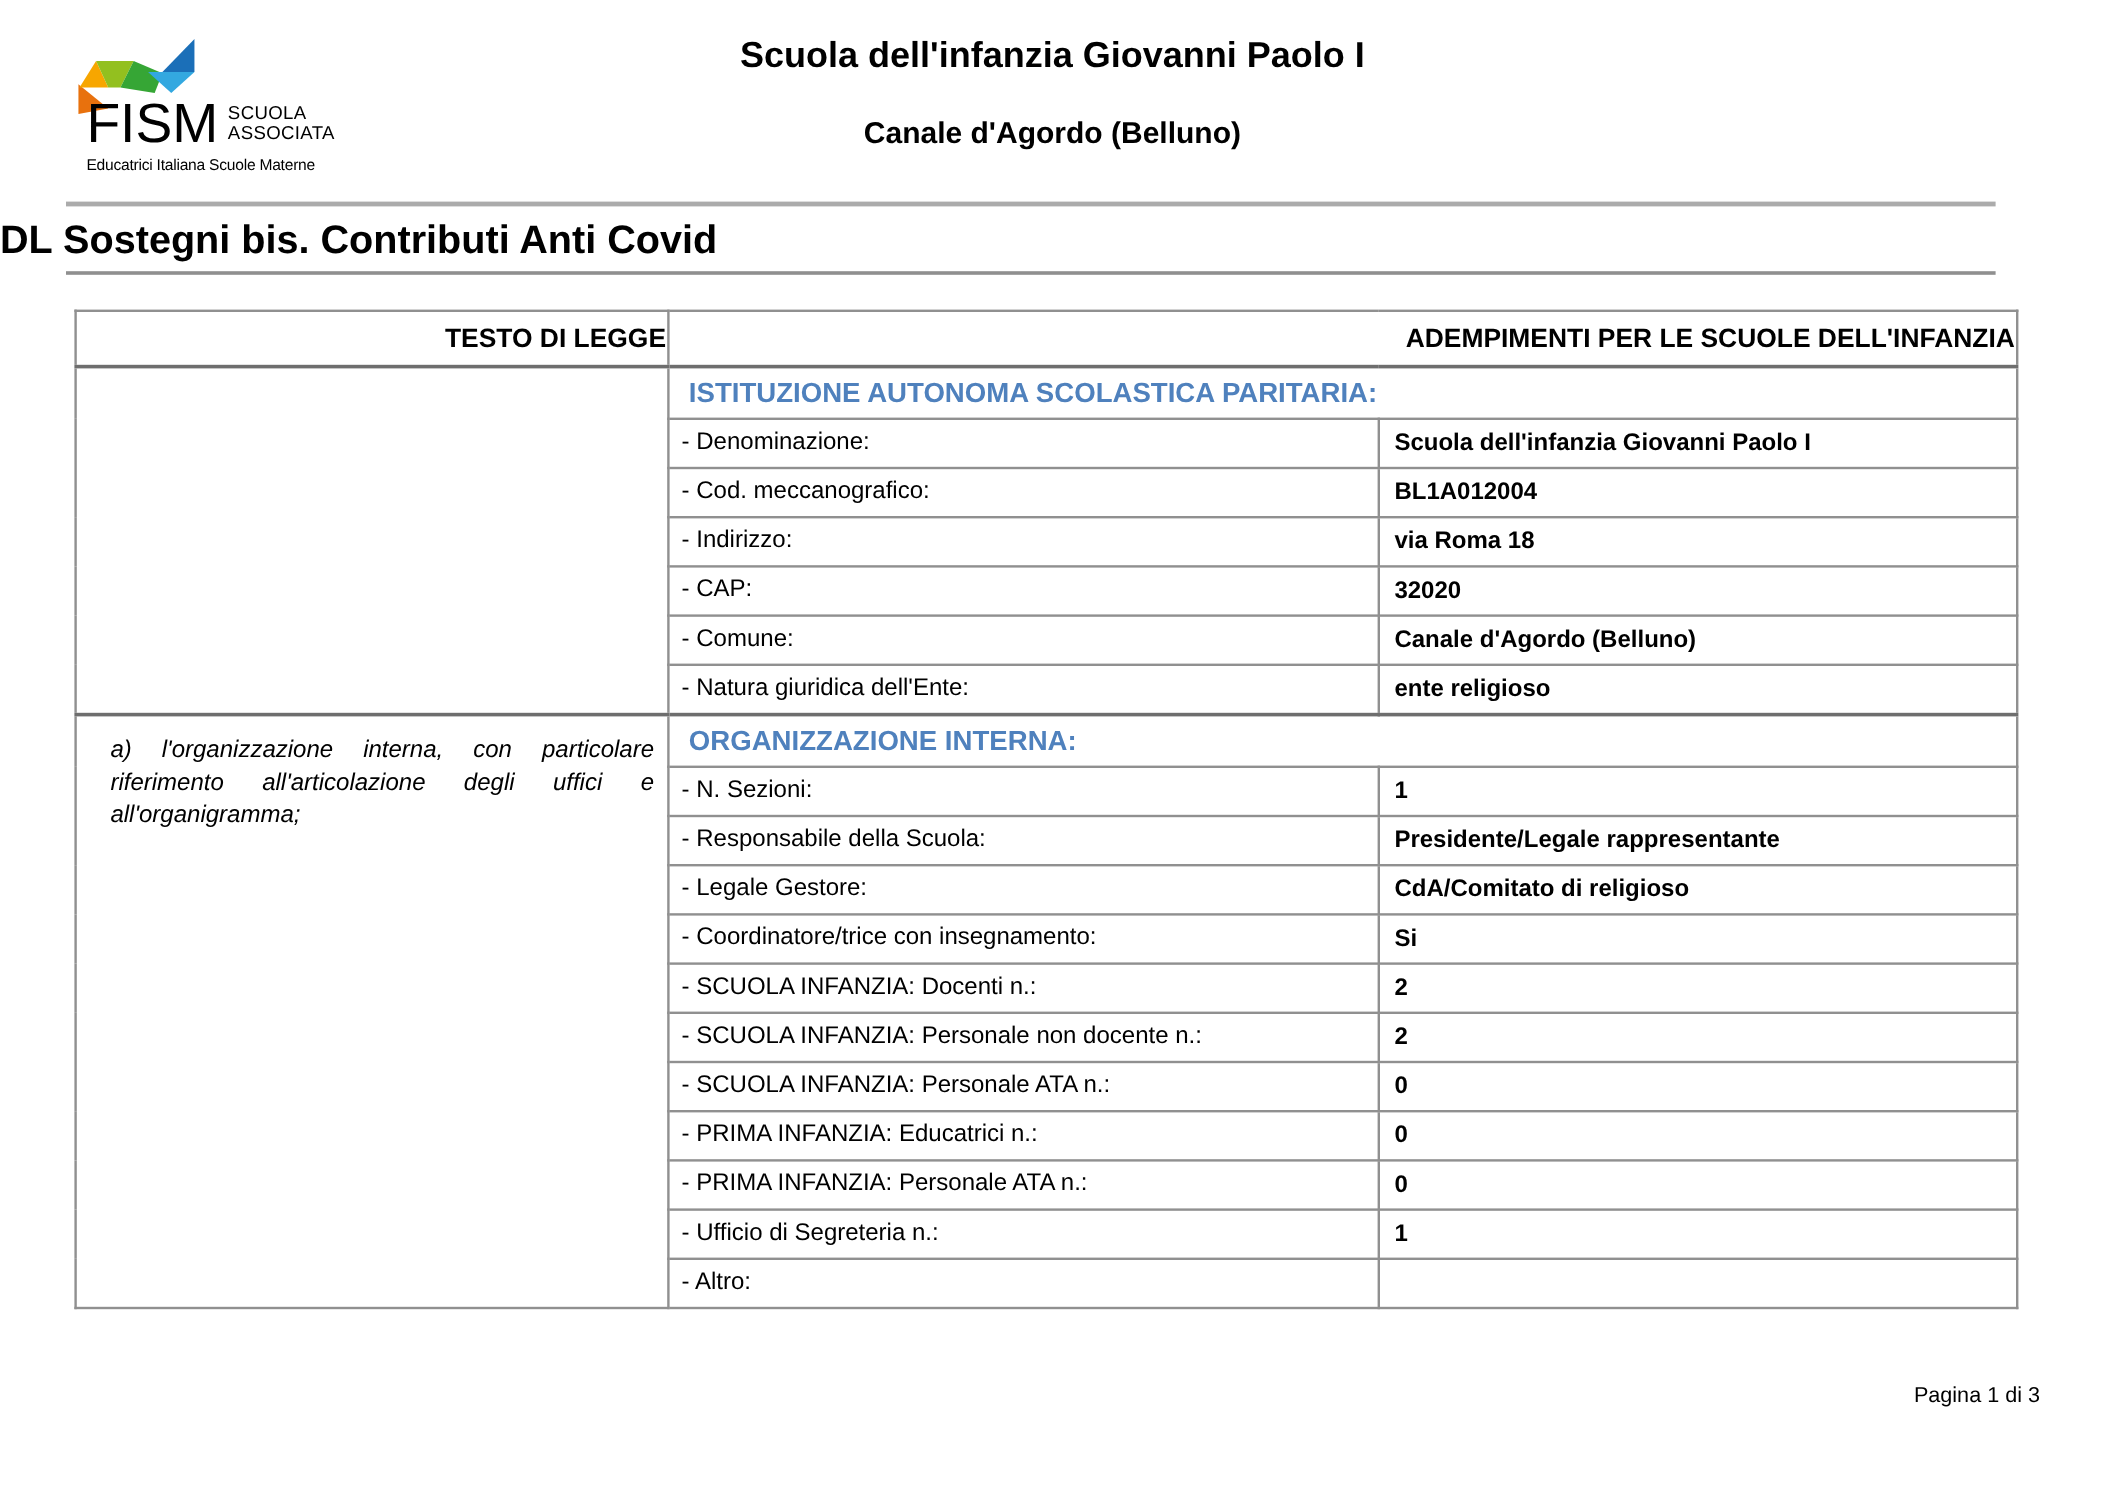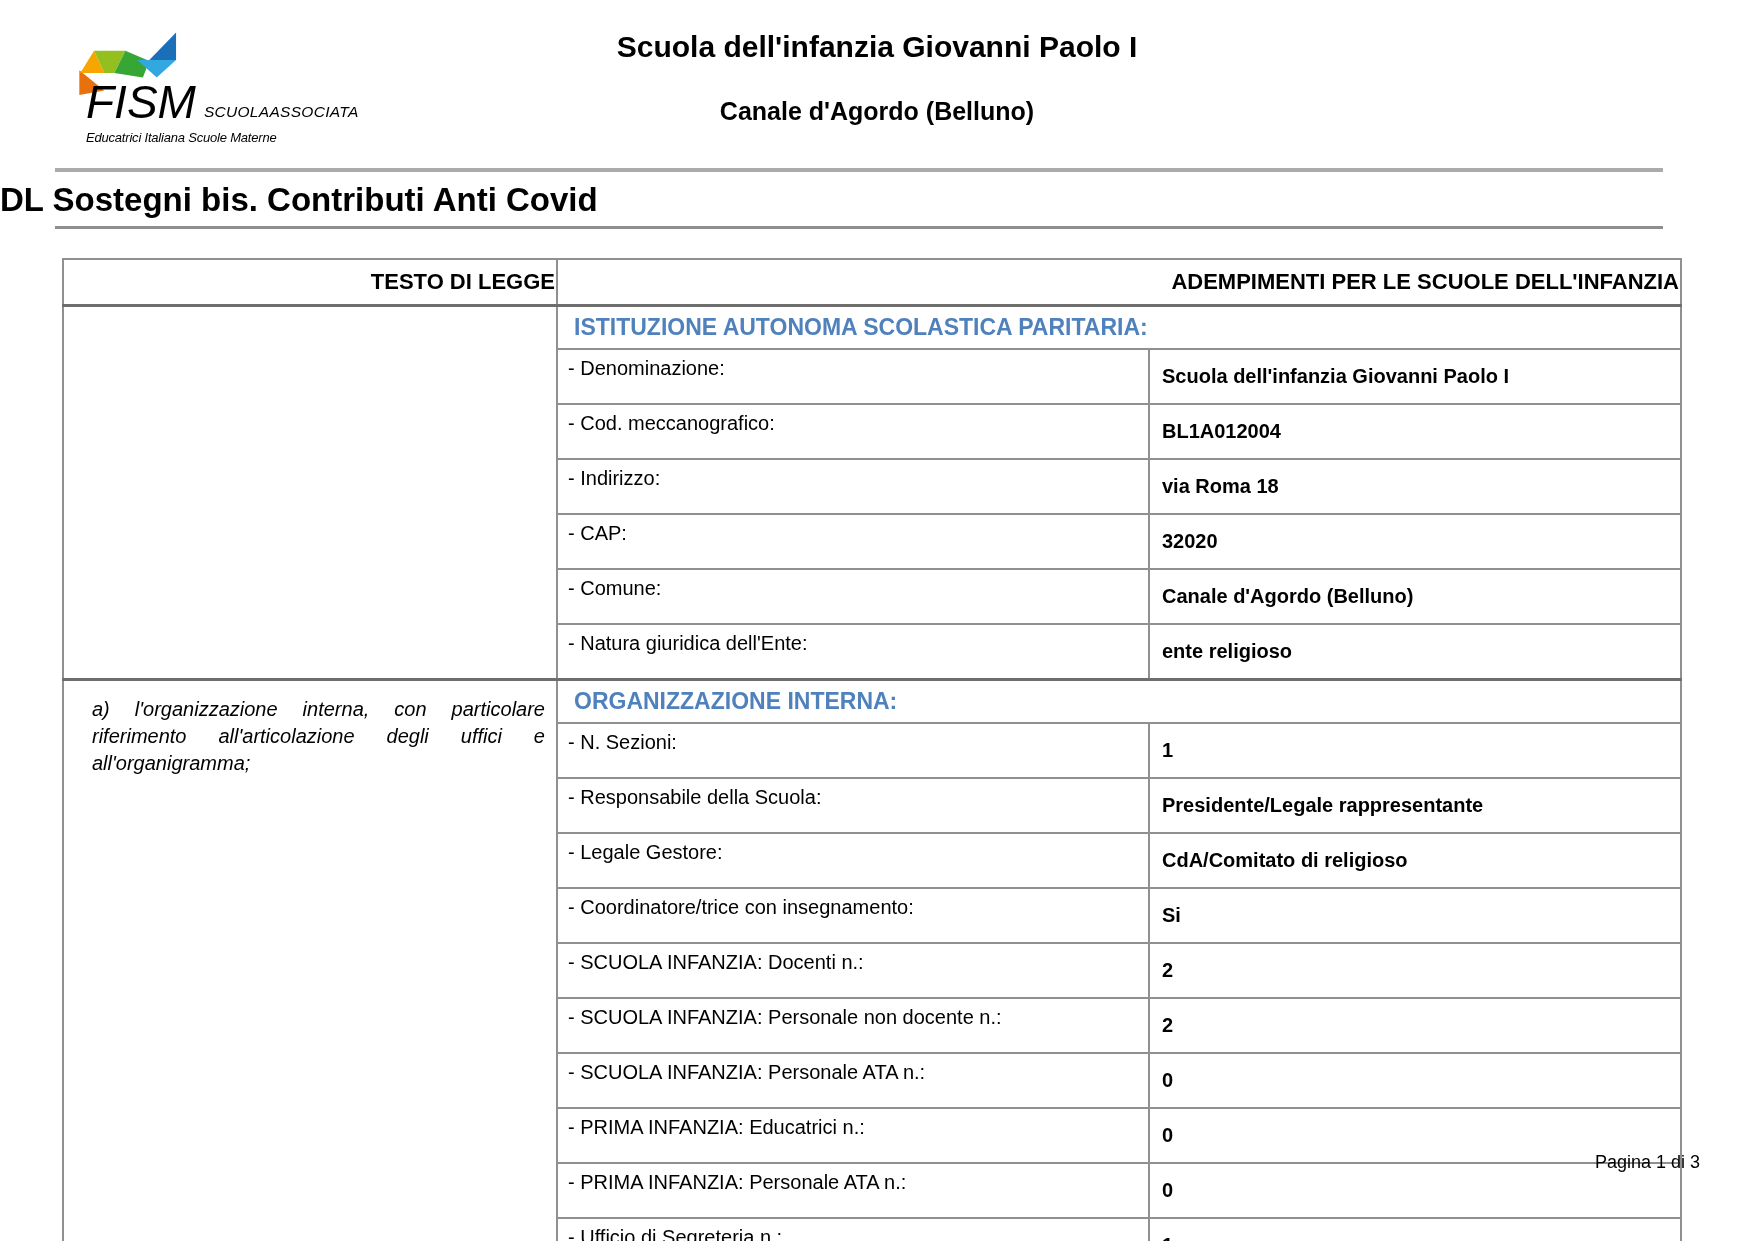--- a/index.html
+++ b/index.html
@@ -1,45 +1,45 @@
 <!DOCTYPE html>
 <html style="--accent: #4F81BD;"><head>
 <meta charset="utf-8">
 <style>
   html,body{margin:0;padding:0;background:#ffffff;}
   .page{
     position:relative;width:1754px;height:1241px;background:#ffffff;
     font-family:"Liberation Sans",sans-serif;color:#000;overflow:hidden;
   }
   
-  .logo-block{position:absolute;left:58px;top:12px;width:260px;font-style:italic;}
+  .logo-block{position:absolute;left:44px;top:12px;width:260px;}
   .logo-svg{display:block;margin-left:10px;margin-top:14px;width:124px;height:70px;}
   .brand-row{display:flex;align-items:flex-end;margin-top:-14px;margin-left:28px;}
   .wordmark{font-size:46px;line-height:0.88;font-weight:400;letter-spacing:0px;}
-  .tagline{display:flex;flex-direction:row;font-size:15.5px;line-height:1.12;margin-left:8px;margin-bottom:2px;letter-spacing:0.3px;justify-content:center;}
+  .tagline{display:flex;flex-direction:column;font-size:15.5px;line-height:1.12;margin-left:8px;margin-bottom:2px;letter-spacing:0.3px;justify-content:center;}
   .federation{margin-left:28px;margin-top:8px;font-size:13px;letter-spacing:-0.2px;}
   
   .school-name{position:absolute;top:30px;left:0;width:1754px;margin:0;text-align:center;font-size:30px;font-weight:bold;}
   .school-location{position:absolute;top:97px;left:0;width:1754px;margin:0;text-align:center;font-size:25px;font-weight:bold;}
   
   .rule{position:absolute;left:55px;width:1608px;border:none;margin:0;}
   .rule-top{top:168px;height:4px;background:#ababab;}
   .rule-bottom{top:226px;height:3px;background:#8f8f8f;}
   .doc-title{position:absolute;top:181px;left:0;width:1540px;margin:0;font-size:33px;font-weight:bold;}
   
   table.compliance{
     position:absolute;left:62px;top:258px;width:1618px;
     border-collapse:collapse;table-layout:fixed;
     border:2px solid #787878;
   }
   table.compliance th,table.compliance td{border:2px solid #909090;overflow:hidden;}
   thead th{height:42px;font-size:22px;font-weight:bold;text-align:right;border-bottom:3px solid #6e6e6e;}
   tr.section-start td{border-top:3px solid #6e6e6e;padding-left:16px;}
   td.section-heading{height:41px;font-size:23px;font-weight:bold;color:var(--accent,#4F81BD);padding:0 0 0 9px;text-align:left;vertical-align:middle;}
-  td.label-cell{height:37px;font-size:20px;padding:0 0 16px 10px;text-align:left;vertical-align:middle;}
+  td.label-cell{height:37px;font-size:20px;padding:0 0 2px 10px;text-align:left;vertical-align:middle;}
   td.value-cell{font-size:20px;font-weight:bold;padding:0 0 0 12px;text-align:left;vertical-align:middle;}
   td.law-cell{vertical-align:top;}
   .law-text{font-style:italic;font-size:20px;line-height:1.35;text-align:justify;padding:14px 10px 0 12px;}
   
   .page-footer{position:absolute;top:1152px;right:54px;font-size:18px;}
 </style>
 </head>
 <body>
 
 <div class="page">

